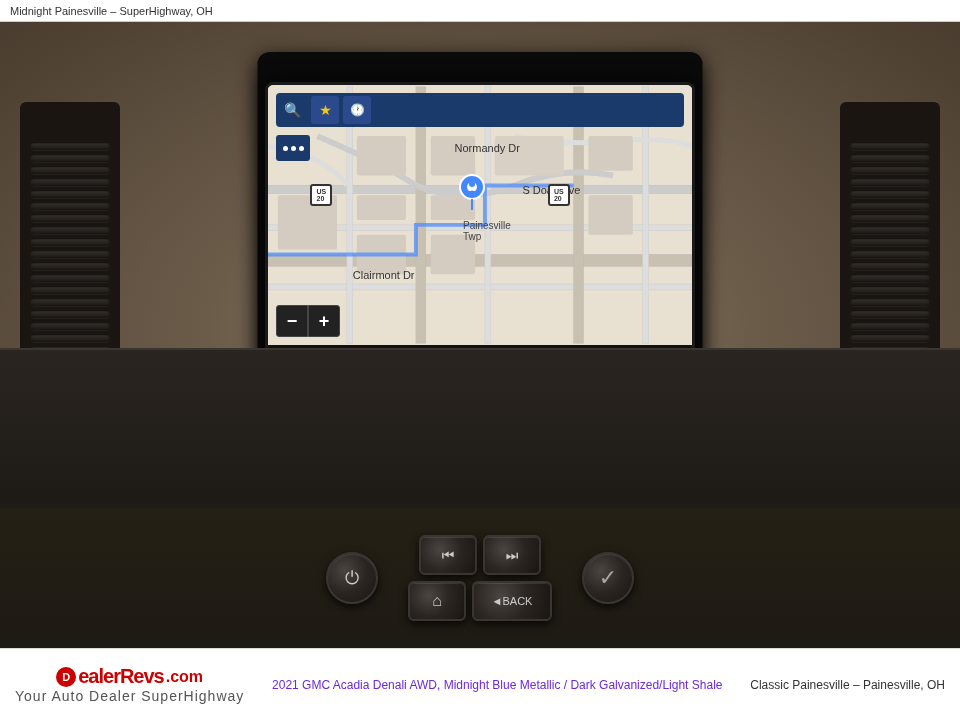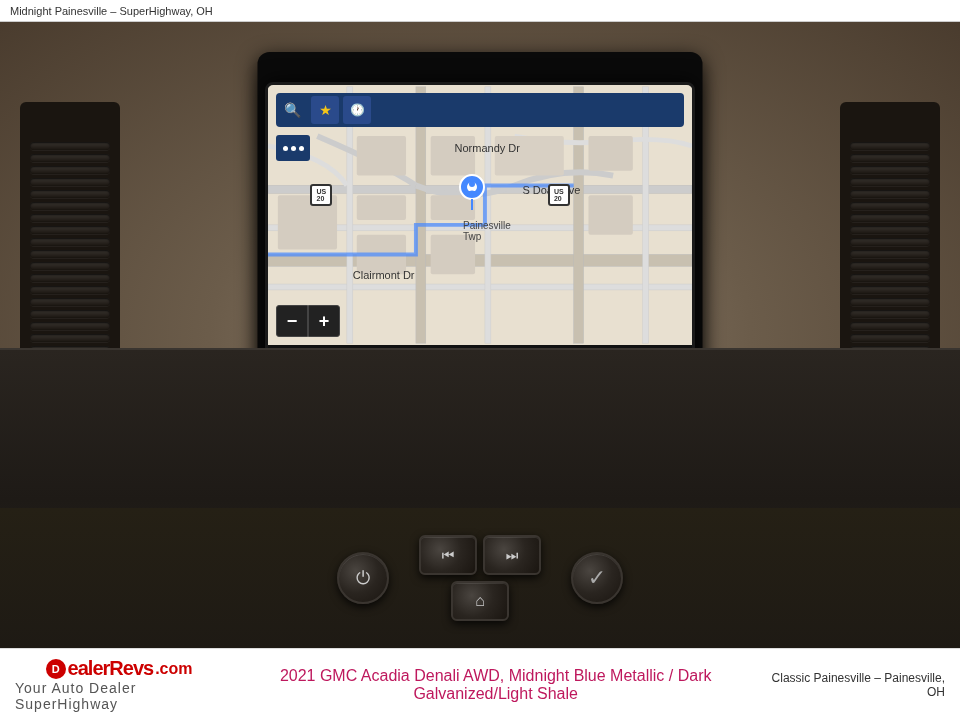--- a/index.html
+++ b/index.html
@@ -340,22 +340,22 @@
       border-top: 1px solid #ddd;
     }
 
     .dealer-logo {
       display: flex;
       flex-direction: column;
       align-items: center;
     }
 
     .bottom-title {
-      font-size: 16px;
-      color: #be185d;
+      font-size: 12px;
+      color: #6d28d9;
       text-align: center;
     }
 
     .bottom-dealer {
       font-size: 12px;
       color: #333;
       text-align: right;
     }
 
     
@@ -565,20 +565,23 @@
             <span>⏮</span>
           </div>
           <div class="control-btn-rect">
             <span>⏭</span>
           </div>
         </div>
         <div class="control-row">
           <div class="control-btn-rect">
             <span style="font-size:16px;">⌂</span>
           </div>
+          <div class="control-btn-rect" style="width:80px;">
+            <span style="font-size:11px;">◄BACK</span>
+          </div>
         </div>
       </div>
 
       <div class="control-btn">
         <span style="font-size:22px; color:#aaa;">✓</span>
       </div>
     </div>
   </div>
 </div>
 

